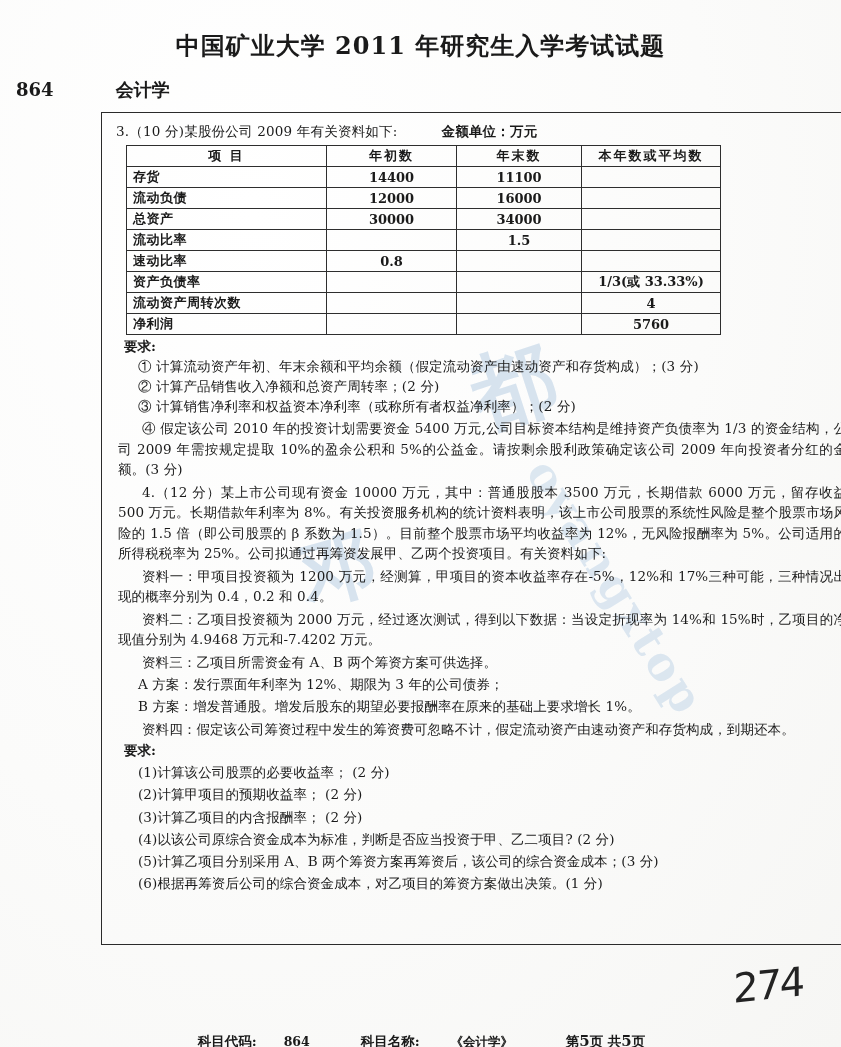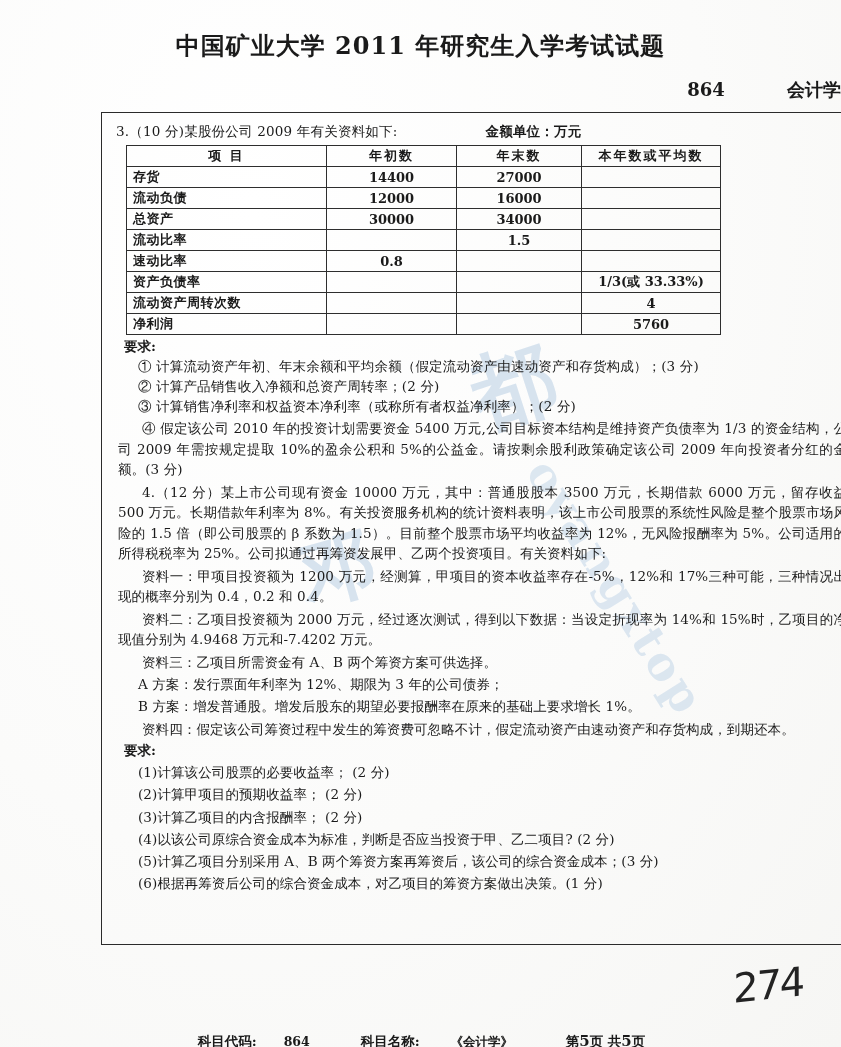--- a/index.html
+++ b/index.html
@@ -60,22 +60,22 @@
   .doc-title {
     position: absolute;
     left: 0; right: 0; top: 30px;
     text-align: center;
     font-size: 24px;
     font-weight: 700;
     letter-spacing: 1px;
   }
   .subject-line {
     position: absolute;
-    left: 8px; right: 0; top: 78px;
-    text-align: right;
+    left: 16px; right: 0; top: 78px;
+    text-align: left;
     font-size: 18px;
     font-weight: 700;
   }
   .subject-line .code { margin-right: 56px; }
 
   
   .body-box {
     position: absolute;
     left: 101px;
     top: 112px;
@@ -88,21 +88,21 @@
   
   .q-head {
     display: flex;
     align-items: baseline;
     font-size: 13.5px;
     margin: 2px 0 4px 2px;
     letter-spacing: .2px;
   }
   .q-head .q-text { flex: 0 0 auto; }
   .q-head .unit {
-    margin-left: 88px;
+    margin-left: 44px;
     font-weight: 600;
   }
 
   
   table.fin {
     border-collapse: collapse;
     width: 594px;
     margin: 0 0 3px 12px;
     table-layout: fixed;
   }
@@ -223,21 +223,21 @@
         <th>项  目</th>
         <th>年初数</th>
         <th>年末数</th>
         <th>本年数或平均数</th>
       </tr>
     </thead>
     <tbody>
       <tr>
         <td class="item">存货</td>
         <td class="num">14400</td>
-        <td class="num">27000</td>
+        <td class="num">11100</td>
         <td class="num"></td>
       </tr>
       <tr>
         <td class="item">流动负债</td>
         <td class="num">12000</td>
         <td class="num">16000</td>
         <td class="num"></td>
       </tr>
       <tr>
         <td class="item">总资产</td>

